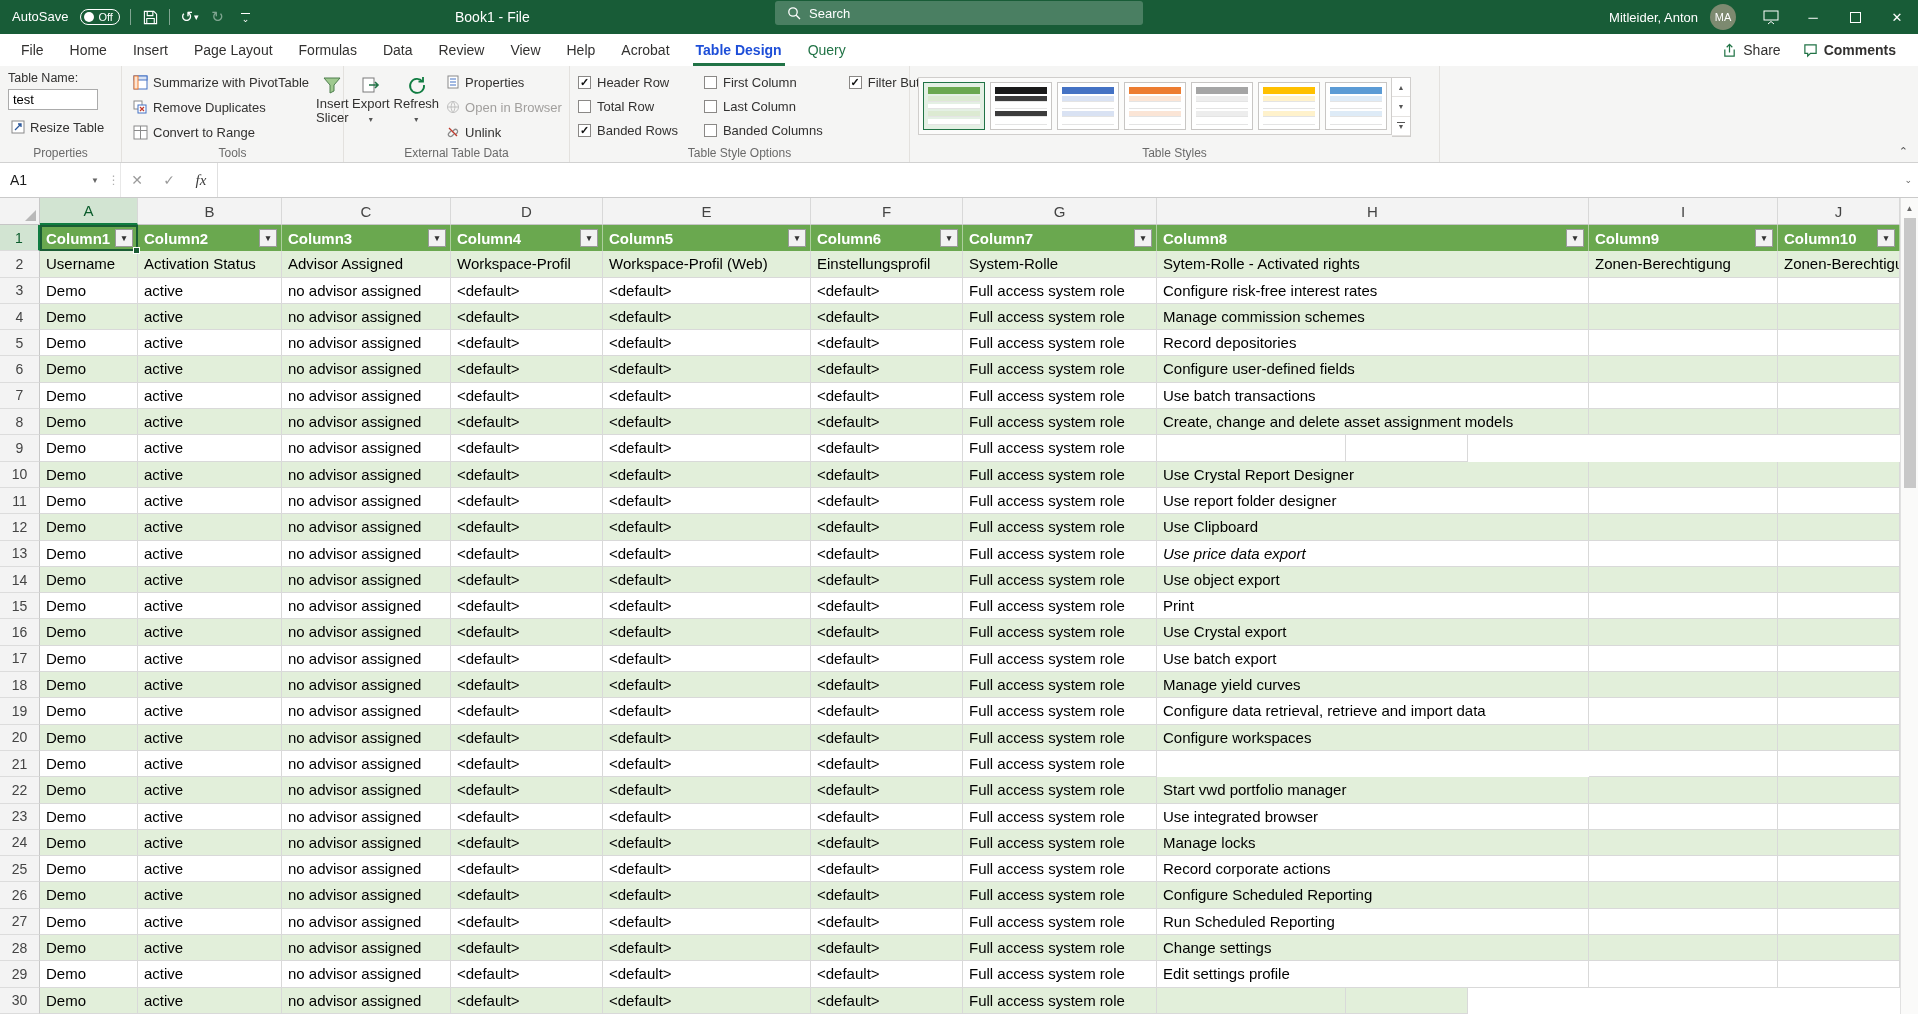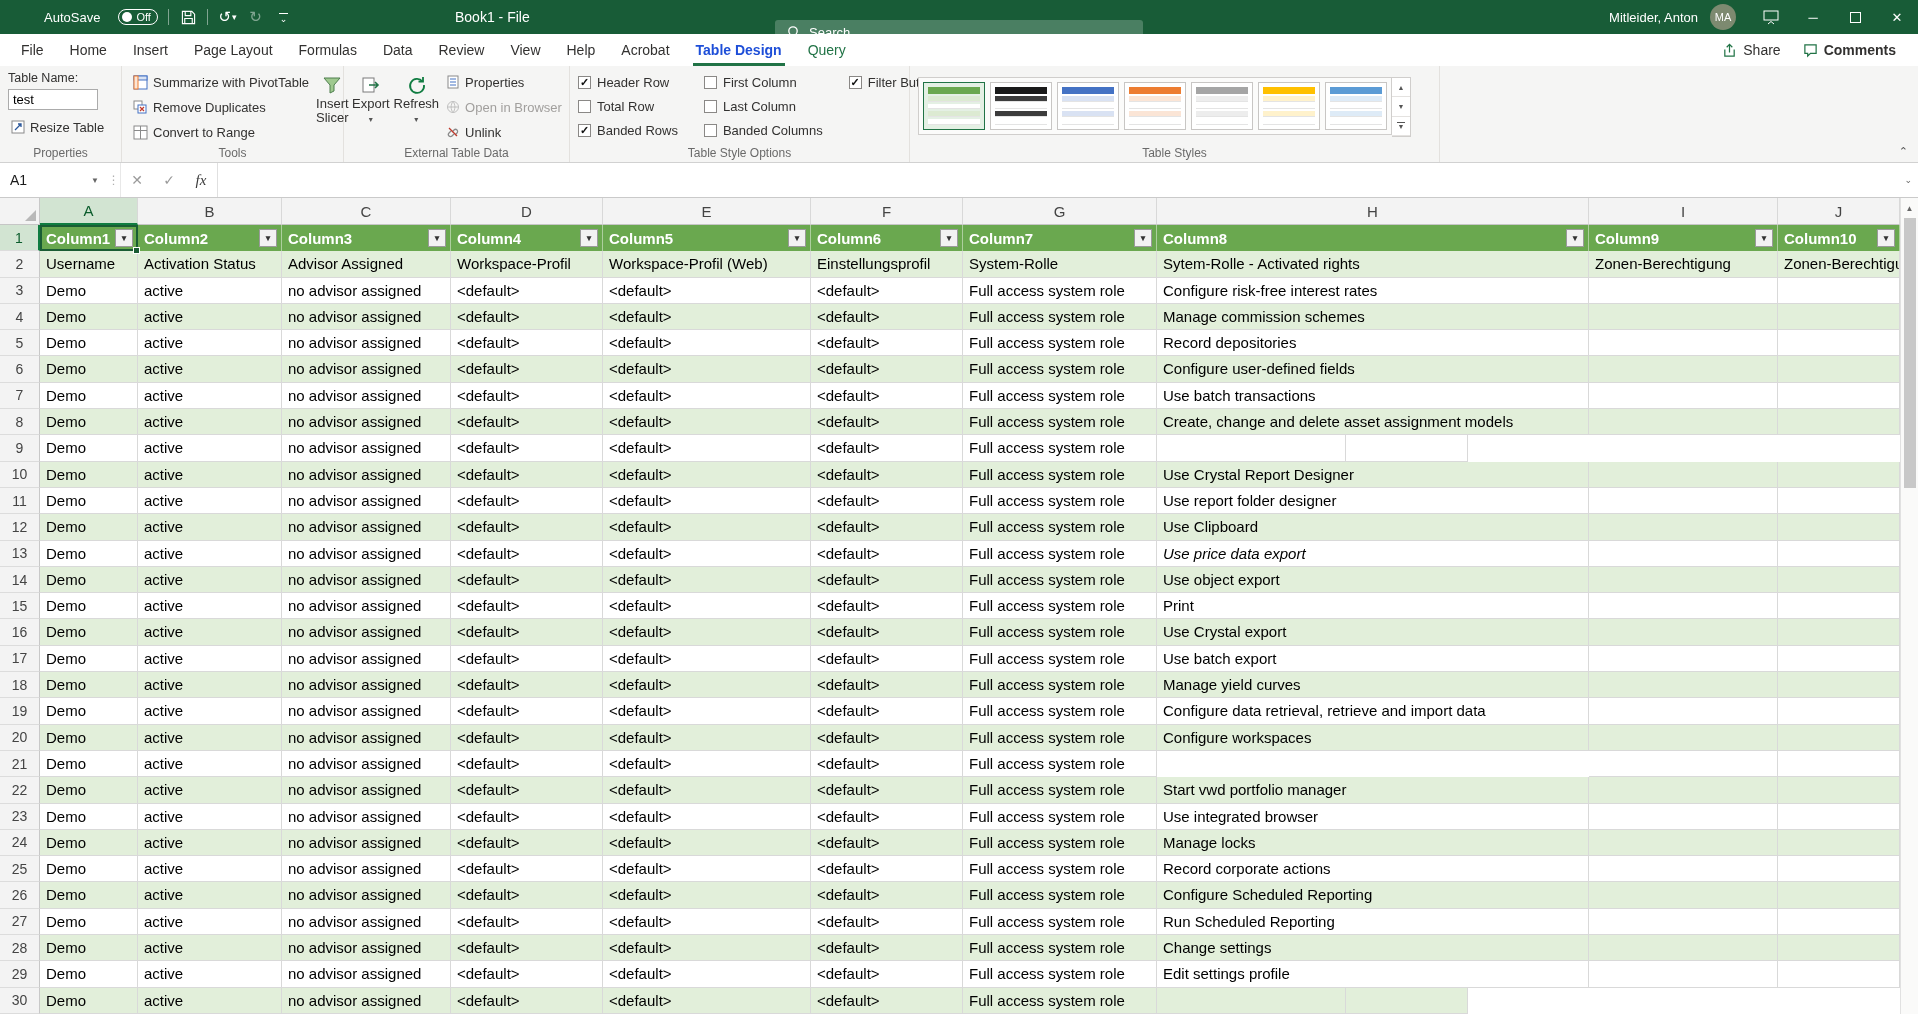--- a/index.html
+++ b/index.html
@@ -3,32 +3,32 @@
 <meta charset="utf-8">
 <style>
   * { box-sizing: border-box; margin: 0; padding: 0; }
   html,body { width:1918px; height:1014px; overflow:hidden; }
   body { font-family:"Liberation Sans", sans-serif; background:#fff; }
   .app { width:1918px; height:1014px; display:flex; flex-direction:column; }
 
   
   .titlebar { height:34px; background:#185C37; color:#fff; display:flex; align-items:center; position:relative; flex-shrink:0; font-size:13px; }
   .qat { display:flex; align-items:center; gap:10px; padding-left:12px; }
-  .autosave { display:flex; align-items:center; gap:18px;margin-left:32px; }
+  .autosave { display:flex; gap:12px; }
   .toggle-pill { width:40px; height:16px; border:1px solid #fff; border-radius:9px; display:flex; align-items:center; padding:0 3px; gap:4px; }
   .toggle-knob { width:10px; height:10px; border-radius:50%; background:#fff; }
   .toggle-state { font-size:11px; color:#fff; }
   .qat-sep { width:1px; height:16px; background:rgba(255,255,255,.45); }
   .qat-btn { display:flex; align-items:center; justify-content:center; min-width:18px; height:22px; font-size:15px; }
   .qat-caret { font-size:9px; margin-left:1px; }
   .disabled-glyph { opacity:.45; }
   .custom-qat { display:flex; flex-direction:column; align-items:center; font-size:9px; line-height:6px; }
   .custom-qat .bar { width:9px; border-top:1px solid #fff; margin-bottom:2px; }
   .doc-title { position:absolute; left:455px; top:0; height:34px; display:flex; align-items:center; font-size:14px; }
-  .search-box { position:absolute; left:50%; top:20px; transform:translateX(-50%); width:368px; height:24px; background:rgba(255,255,255,.22); border-radius:3px; display:flex; align-items:center; gap:8px; padding-left:12px; font-size:13px; color:#fff; }
+  .search-box { position:absolute; left:50%; top:1px; transform:translateX(-50%); width:368px; height:24px; background:rgba(255,255,255,.22); border-radius:3px; display:flex; align-items:center; gap:8px; padding-left:12px; font-size:13px; color:#fff; }
   .tb-right { position:absolute; right:0; top:0; height:34px; display:flex; align-items:center; }
   .user-name { font-size:13px; margin-right:12px; }
   .avatar { width:26px; height:26px; border-radius:50%; background:#7D8A70; color:#fff; font-size:11px; display:flex; align-items:center; justify-content:center; margin-right:14px; }
   .win-btn { width:42px; height:34px; display:flex; align-items:center; justify-content:center; font-size:13px; }
   .max-glyph { width:11px; height:11px; border:1px solid #fff; }
 
   
   .tabsrow { height:32px; background:#fff; display:flex; align-items:stretch; flex-shrink:0; font-size:14px; color:#323130; }
   .tabs { display:flex; align-items:stretch; padding-left:8px; }
   .tab { display:flex; align-items:center; padding:0 13px; position:relative; cursor:default; white-space:nowrap; }

